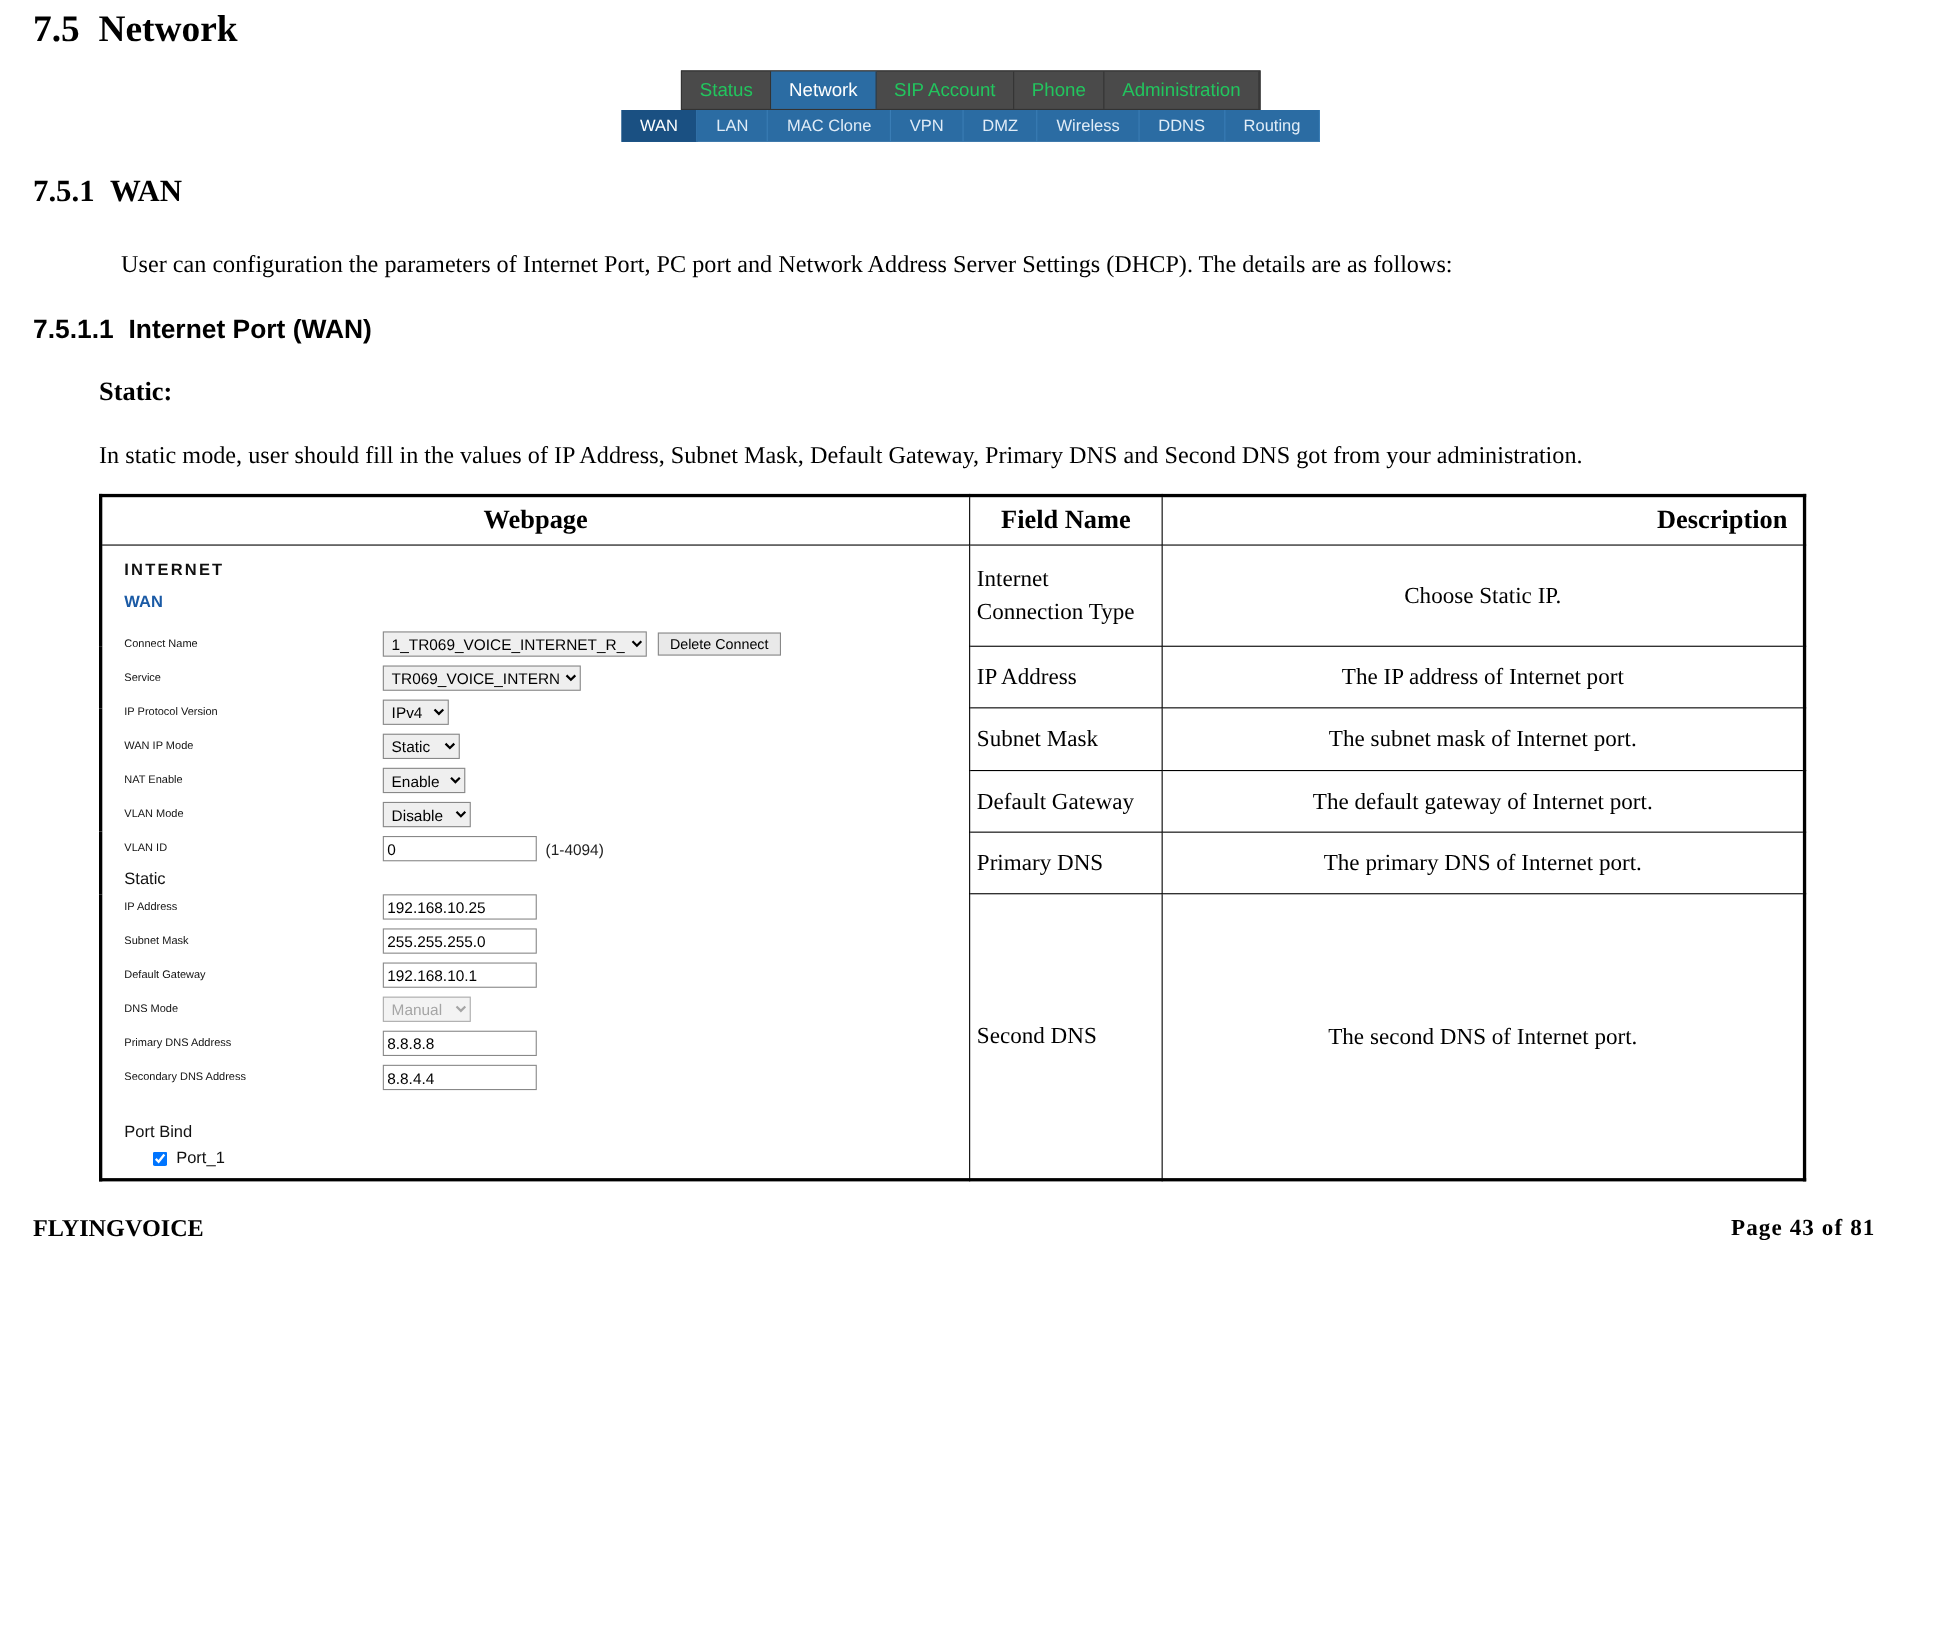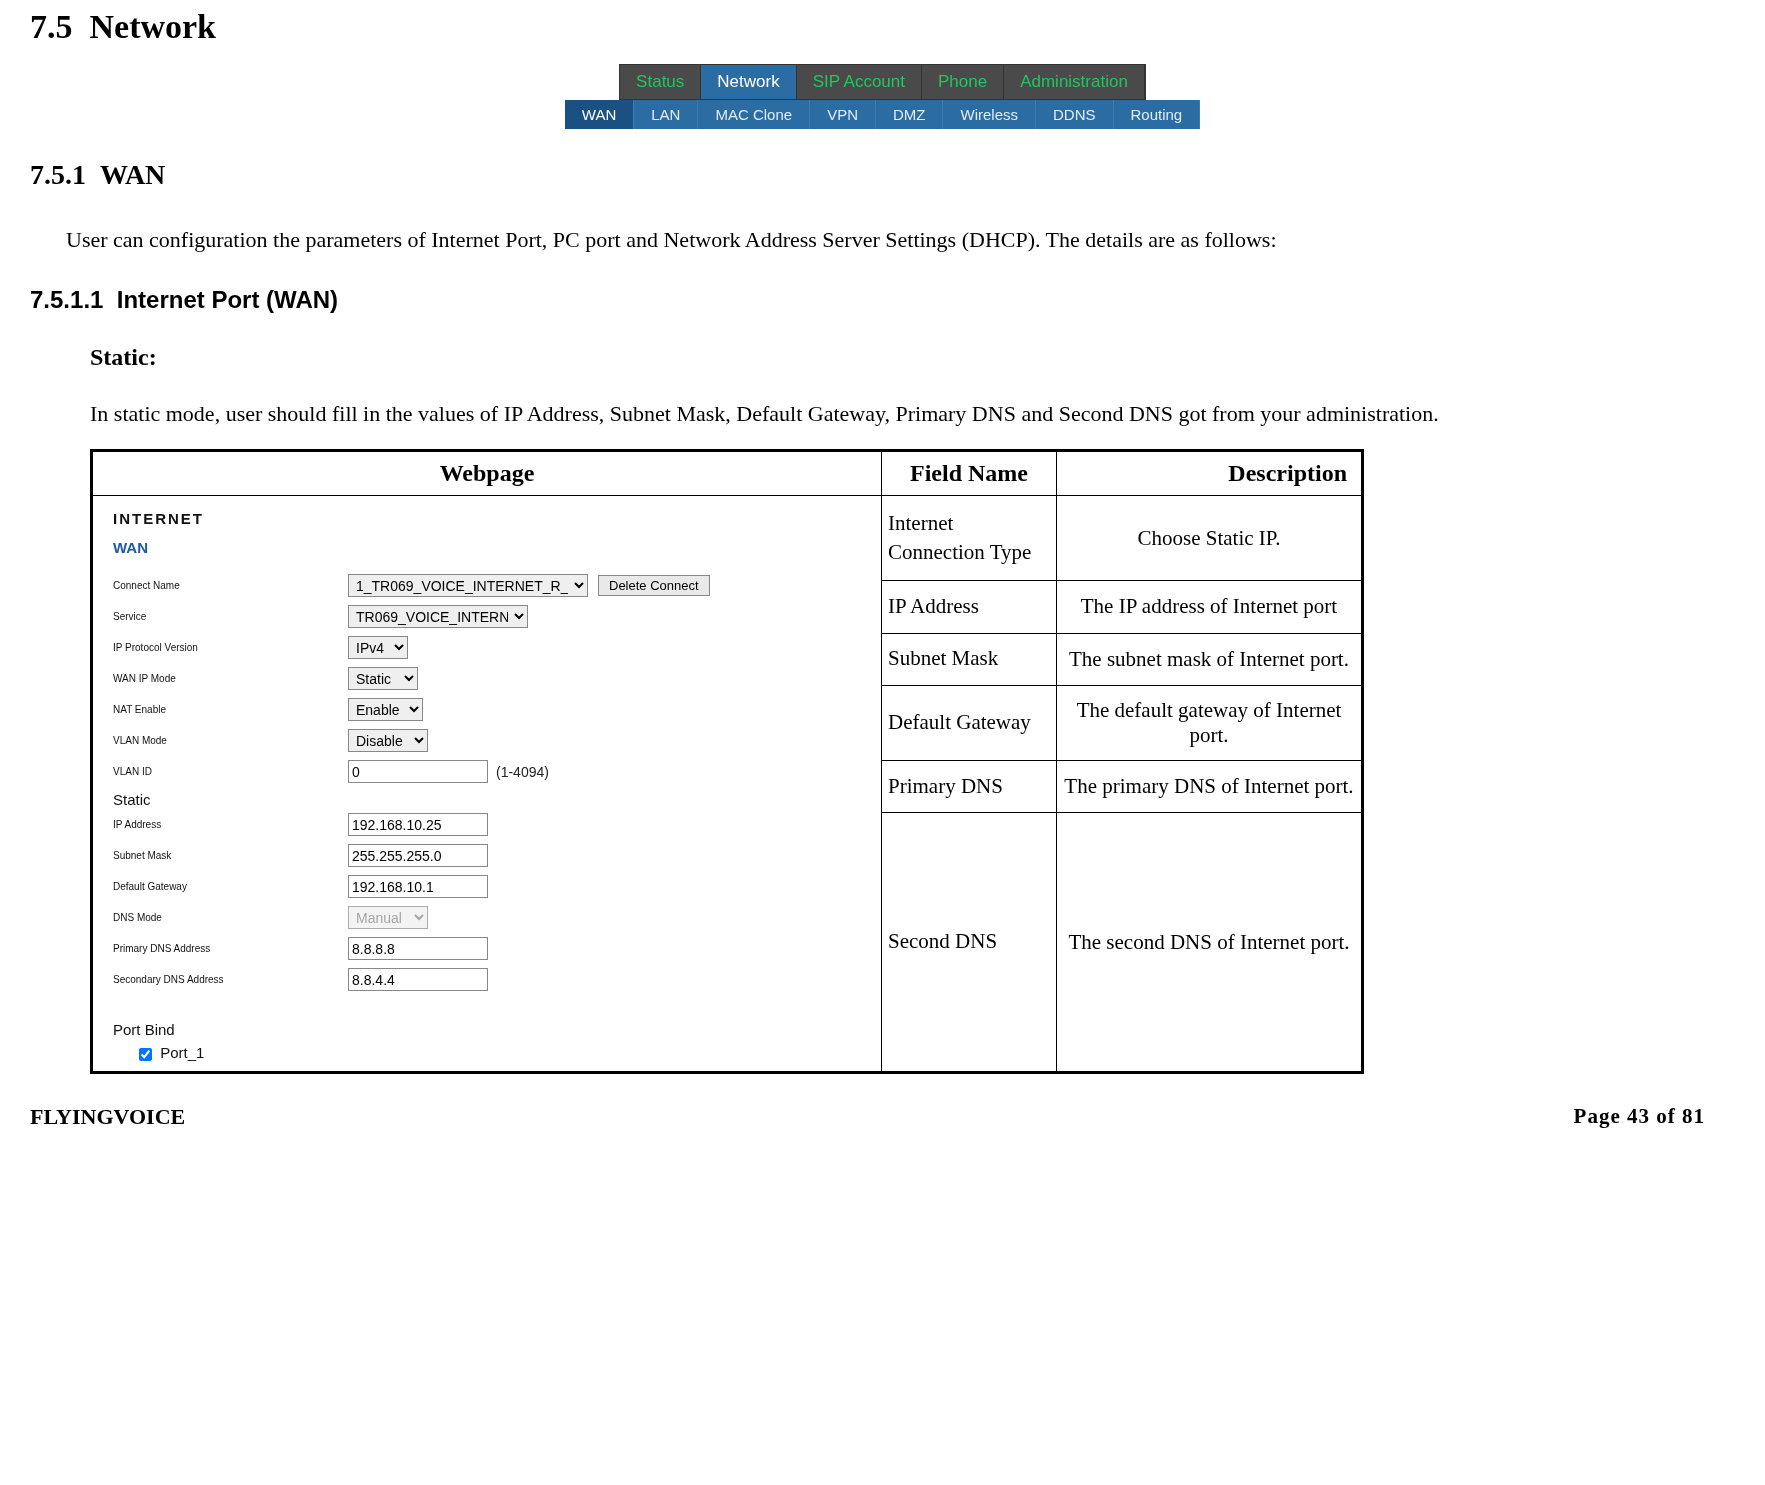--- a/index.html
+++ b/index.html
@@ -40,21 +40,21 @@
       font-size: 15px;
       border-right: 1px solid #3a7db5;
     }
     .tabs-sub .tab.active {
       background: #1a5082;
       color: #fff;
     }
     .subheading { font-size: 28px; font-weight: bold; margin: 20px 0 24px; }
     .body-text {
       font-size: 22px;
-      margin-left: 36px;
+      margin-left: 80px;
       line-height: 2.3;
       margin-bottom: 12px;
     }
     .subsub-heading {
       font-size: 24px;
       font-weight: bold;
       font-family: Arial, sans-serif;
       margin: 20px 0 30px;
     }
     .static-label {
@@ -67,21 +67,21 @@
     .para {
       font-size: 22px;
       margin-left: 60px;
       line-height: 2.3;
       margin-bottom: 10px;
     }
 
     
     .main-table {
       margin-left: 60px;
-      width: 1274px;
+      width: 1552px;
       border: 3px solid #000;
       border-collapse: collapse;
     }
     .main-table > thead > tr > th {
       border: 1px solid #000;
       padding: 8px 14px;
       font-size: 24px;
       font-weight: bold;
     }
     .main-table th.left { text-align: center; width: 790px; }

